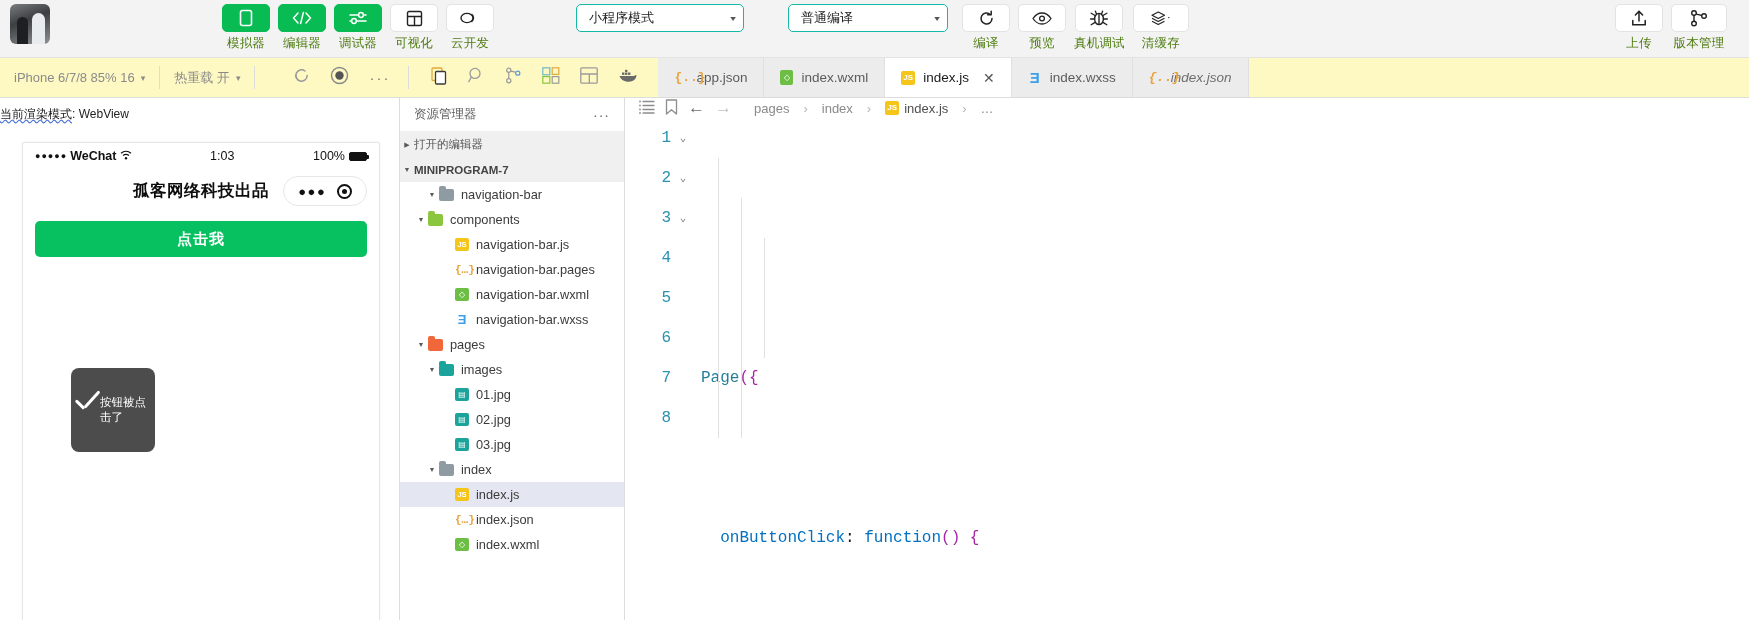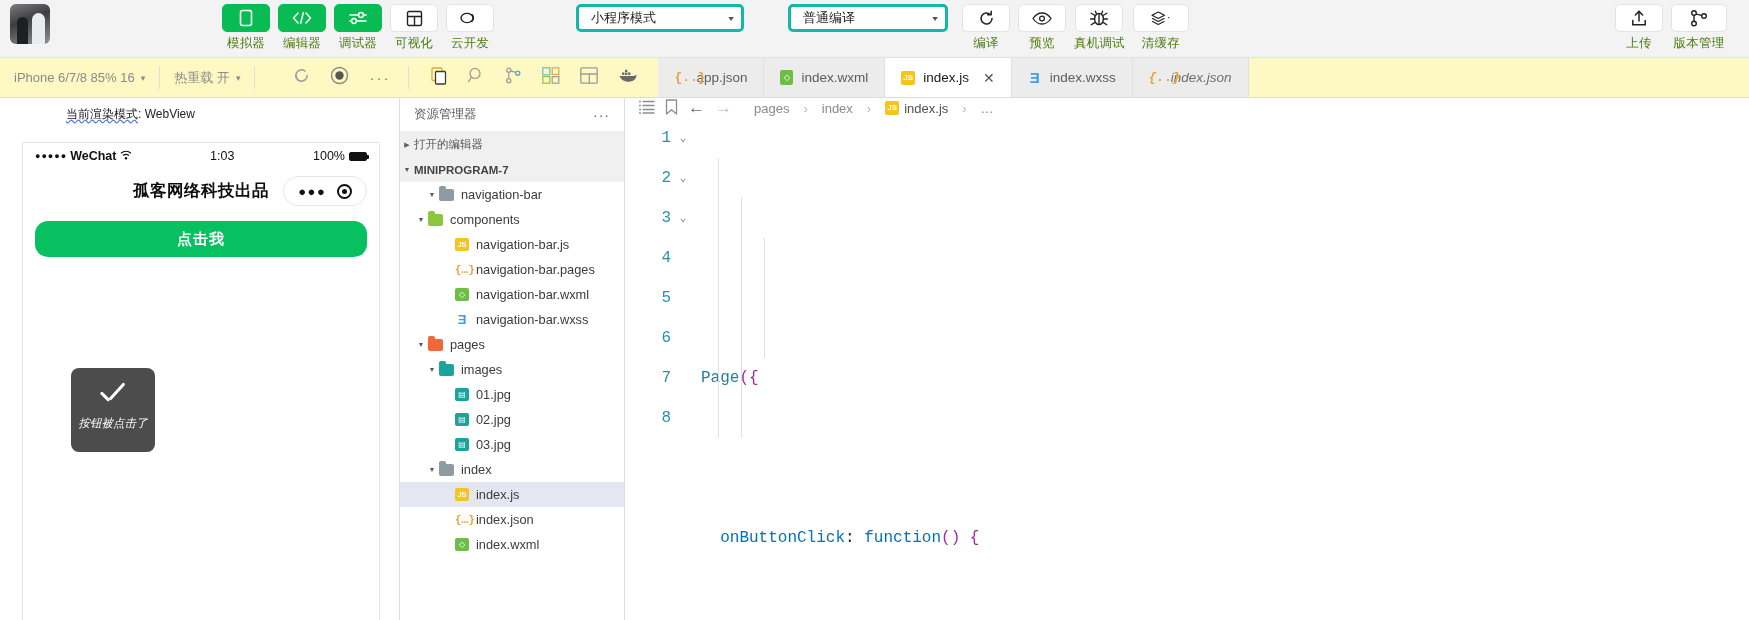--- a/index.html
+++ b/index.html
@@ -47,21 +47,21 @@
     width: 48px; height: 28px; border-radius: 5px;
     display:flex; align-items:center; justify-content:center;
     margin-top: 4px;
     background:#fff; border:1px solid #e3e3e3;
   }
   .tb-btn.green { background:#09bb53; border-color:#09bb53; color:#fff; }
   .tb-label { font-size: 12.5px; color:#4d7c0f; margin-top: 3px; letter-spacing:.2px; }
   .tb-spacer-lg { width: 172px; }
 
   .sel {
-    height: 28px; margin-top:4px; background:#fff; border:3px solid #14b8a6;
+    height: 28px; margin-top:4px; background:#fff; border:1px solid #14b8a6;
     border-radius:5px; display:flex; align-items:center;
     padding: 0 8px 0 12px; font-size:13px; color:#222;
     justify-content: space-between;
   }
   .sel .caret { font-size:8px; color:#555; margin-left:12px; transform: scaleX(1.4); }
   .sel-mini { width: 168px; }
   .sel-mode { width: 160px; }
 
   .tb-sep { width: 14px; }
 
@@ -99,21 +99,21 @@
   .fi-wxml { background:#6cbe45; border-radius:2px; color:#fff; font-size:9px; text-align:center; line-height:15px;
              height:15px; width:13px; position:relative; }
   .fi-wxml:after{content:"◇"; font-size:8px;}
   .fi-wxss { color:#3fa0e8; font-size:15px; line-height:16px; font-weight:700; text-align:center;}
 
   
   .main { flex: 1 1 auto; display:flex; min-height:0; background:#fff; }
 
   
   .sim-pane { width: 400px; flex:0 0 400px; background:#fff; border-right:1px solid #dcdcdc; position:relative; }
-  .render-mode { font-size: 12px; color:#222; padding: 8px 0 6px 24px; margin-left: 42px; }
+  .render-mode { font-size: 12px; color:#222; padding: 8px 0 6px 0; }
   .render-mode .u { text-decoration: underline; text-decoration-style: wavy; text-decoration-color:#4a73d6;}
   .phone {
     position:absolute; left:22px; top:44px; width:358px; height:480px;
     background:#fff; border:1px solid #e6e6e6; border-radius:2px;
     box-shadow: 0 0 0 1px rgba(0,0,0,.02);
     overflow:hidden;
   }
   .statusbar { height:26px; display:flex; align-items:center; padding: 0 12px; font-size:12.5px; color:#111; }
   .sb-left { display:flex; align-items:center; gap:3px; font-weight:600;}
   .dots { letter-spacing:1px; font-size:9px; }
@@ -127,29 +127,29 @@
   .capsule {
     position:absolute; right:12px; top:7px; width:84px; height:30px;
     border:1px solid #e7e7e7; border-radius:16px; background:#fff;
     display:flex; align-items:center; justify-content:space-around; padding:0 9px;
   }
   .cap-dots { font-size:13px; letter-spacing:1.5px; color:#111; font-weight:700; line-height:1;}
   .cap-target { width:15px; height:15px; border:2px solid #111; border-radius:50%; position:relative;}
   .cap-target:after{content:""; position:absolute; left:3px; top:3px; width:5px; height:5px; border-radius:50%; background:#111;}
 
   .btn-primary {
-    margin: 8px 12px 0 12px; height:36px; background:#07c160; border-radius:13px;
+    margin: 8px 12px 0 12px; height:36px; background:#07c160; border-radius:5px;
     display:flex; align-items:center; justify-content:center;
     color:#fff; font-size:15px; font-weight:700; letter-spacing:1px;
   }
 
   .toast {
     position:absolute; left:48px; top:225px; width:84px; height:84px;
     background:#4c4c4c; border-radius:8px; color:#fff;
-    display:flex; flex-direction:column; align-items:center; justify-content:center; gap:2px;font-style:italic;
+    display:flex; flex-direction:row; align-items:center; justify-content:center; gap:2px;
   }
   .toast .check { width:34px; height:20px; position:relative; margin-bottom:4px;}
   .toast .check:before{
     content:""; position:absolute; left:3px; top:5px; width:12px; height:3px;
     background:#fff; transform: rotate(45deg); border-radius:2px;
   }
   .toast .check:after{
     content:""; position:absolute; left:10px; top:0px; width:22px; height:3px;
     background:#fff; transform: rotate(-48deg); border-radius:2px;
   }

